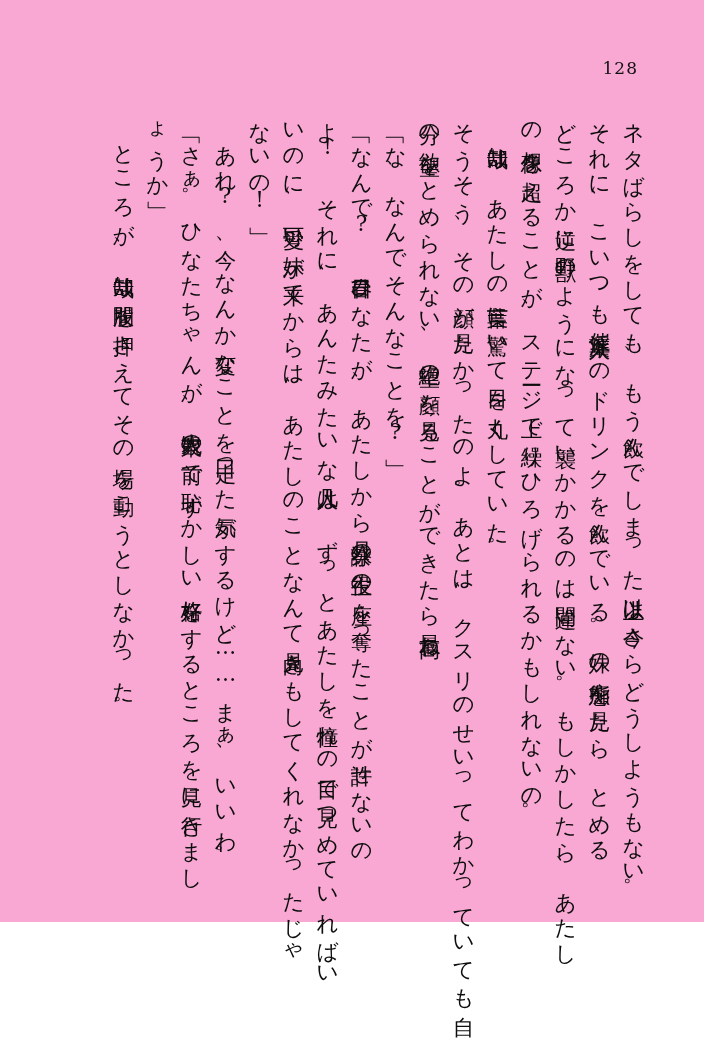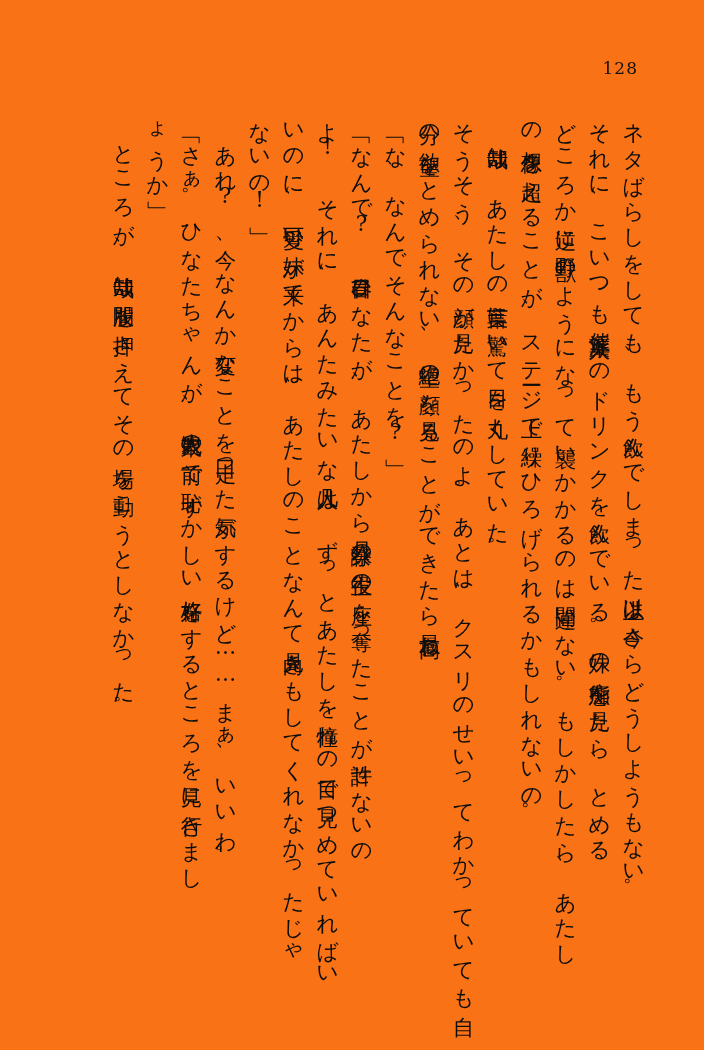--- a/index.html
+++ b/index.html
@@ -11,23 +11,23 @@
     width: 704px;
     height: 1050px;
     overflow: hidden;
     font-family: "DejaVu Serif", "Liberation Serif", serif;
     color: #111111;
   }
 
   .page {
     position: relative;
     width: 704px;
-    height: 1050px;
+    height: 922px;
     box-sizing: border-box;
-    background: #f97316;
+    background: #f9a8d4;
   }
 
   
   .page-number {
     position: absolute;
     top: 58px;
     right: 66px;
     font-size: 17px;
     letter-spacing: 1px;
     color: #111111;

